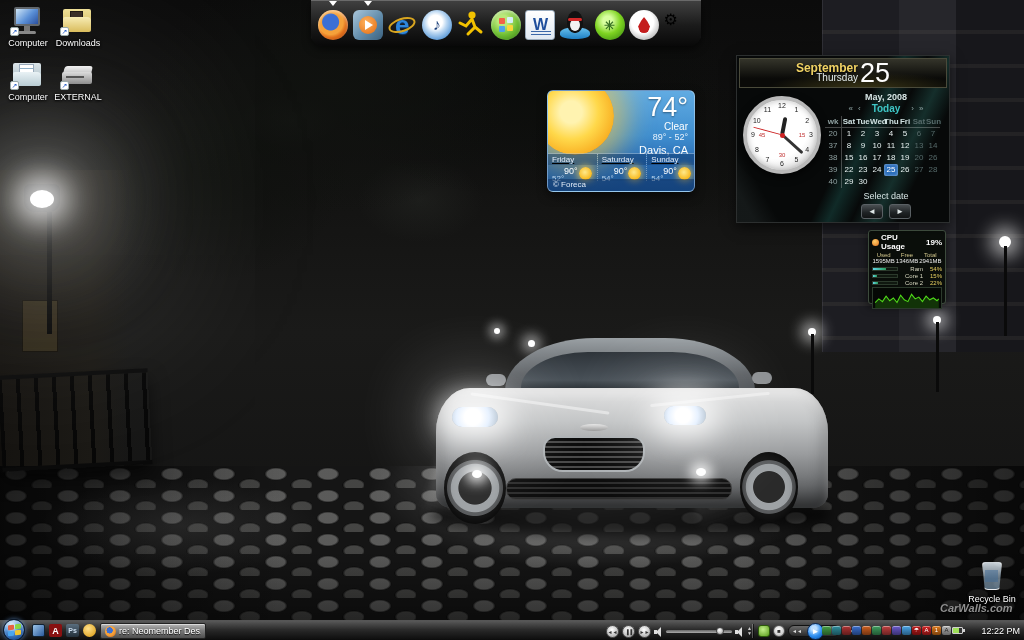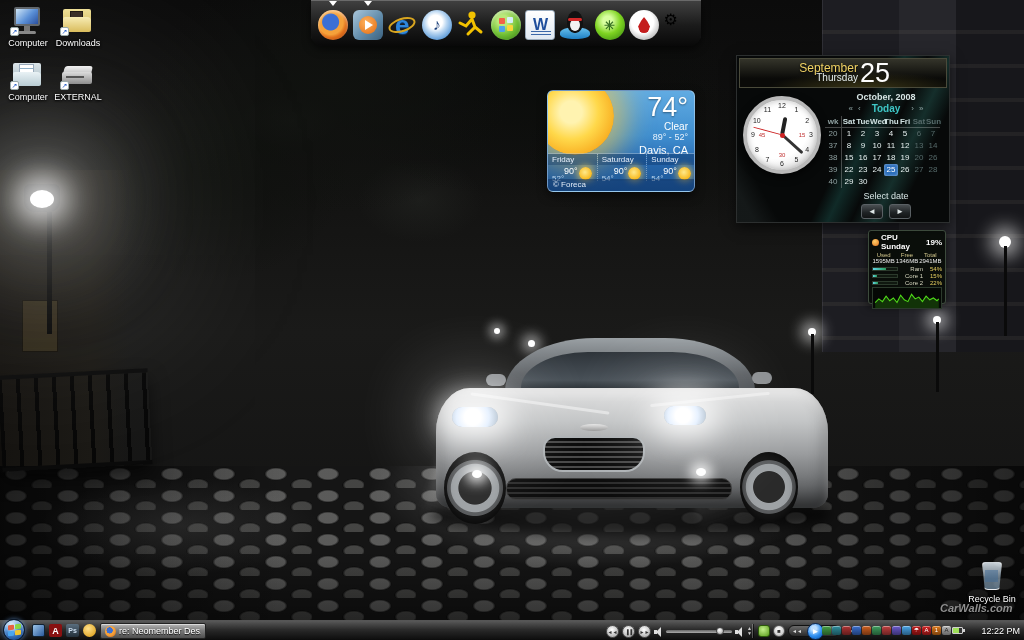--- a/index.html
+++ b/index.html
@@ -135,41 +135,41 @@
   .sun-big{position:absolute;left:-12px;top:-14px;width:78px;height:78px;border-radius:50%;
     background:radial-gradient(circle at 45% 45%,#fff3b0 0 18%,#ffd84a 45%,#f7a81c 78%,#ef8d0c);
     box-shadow:0 0 26px 14px rgba(255,205,70,.55);}
   .wx-right{position:absolute;right:6px;top:2px;text-align:right;color:#fff;}
   .wx-temp{font-size:27px;font-weight:normal;line-height:28px;text-shadow:0 1px 2px rgba(0,0,0,.4);}
   .wx-cond{font-size:10px;}
   .wx-range{font-size:9px;color:#eaf3fc;}
   .wx-loc{font-size:11px;margin-top:2px;}
   #wx-days{position:absolute;left:0;top:62px;width:148px;height:28px;display:flex;
     border-top:1px solid rgba(255,255,255,.3);background:rgba(20,70,130,.18);}
-  .wx-day{flex:1;position:relative;border-left:1px dotted rgba(255,255,255,.35);}
+  .wx-day{flex:1;position:relative;border-left:1px dotted rgba(255,255,255,.35);text-decoration:underline;}
   .wx-day:first-child{border-left:none;}
   .wx-dayname{font-size:8px;color:#e4eefb;background:rgba(10,45,95,.35);padding:1px 0 1px 4px;}
   .wx-hi{position:absolute;left:16px;top:12px;font-size:9px;color:#fff;}
   .wx-lo{position:absolute;left:4px;top:20px;font-size:8px;color:#bcd6ee;}
   .wx-sun{position:absolute;right:5px;top:13px;width:13px;height:13px;border-radius:50%;
     background:radial-gradient(circle at 45% 40%,#ffe98a,#f7b81c 70%,#e8940c);box-shadow:0 0 6px 2px rgba(255,210,80,.6);}
   .wx-foot{position:absolute;left:0;bottom:0;width:148px;height:12px;background:rgba(10,40,85,.45);
     font-size:8px;color:#dfeaf6;padding:1px 0 0 5px;}
 
   
   #calendar{left:736px;top:55px;width:214px;height:168px;background:#070909;
     border:1px solid #2c2f2f;box-shadow:0 4px 12px rgba(0,0,0,.6);overflow:hidden;}
   .cal-streaks{position:absolute;inset:0;background:
       linear-gradient(115deg,transparent 52%,rgba(40,130,120,.28) 58%,transparent 66%,rgba(70,180,165,.22) 74%,transparent 82%),
       linear-gradient(60deg,rgba(60,70,70,.25) 0 6%,transparent 14%);}
   .cal-banner{position:absolute;left:2px;top:2px;width:208px;height:30px;
     background:radial-gradient(ellipse 140px 26px at 60% 110%,rgba(120,110,40,.45),transparent 70%),linear-gradient(180deg,#34342a,#0a0a08 70%);
     border:1px solid #4a4a3a;display:flex;align-items:center;justify-content:flex-end;padding-right:56px;}
   .cal-bt{text-align:right;line-height:10px;}
-  .cal-bmonth{font-size:12px;font-weight:normal;color:#f0d264;text-shadow:0 1px 2px #000;}
+  .cal-bmonth{font-size:12px;font-weight:bold;color:#f0d264;text-shadow:0 1px 2px #000;}
   .cal-bweekday{font-size:10px;color:#e4ecec;}
   .cal-bday{font-size:27px;color:#fdfdfd;margin-left:2px;line-height:30px;font-weight:normal;}
   #cal-clock{position:absolute;left:6px;top:40px;width:78px;height:78px;border-radius:50%;
     background:radial-gradient(circle at 40% 35%,#ffffff 0 55%,#e2e2e2 80%,#c6c6c6);
     border:4px solid #b9b9b9;box-shadow:0 3px 8px rgba(0,0,0,.7),inset 0 0 6px rgba(0,0,0,.25);}
   .dialnum{position:absolute;font-size:7px;color:#222;width:10px;text-align:center;}
   .minmark{position:absolute;font-size:6px;color:#c03030;width:10px;text-align:center;}
   .hand{position:absolute;left:50%;bottom:50%;transform-origin:50% 100%;border-radius:2px;}
   .hand-h{width:4px;height:18px;margin-left:-2px;background:#222;transform:rotate(11deg);}
   .hand-m{width:3px;height:27px;margin-left:-1.5px;background:#333;transform:rotate(132deg);}
@@ -484,21 +484,21 @@
         <span class="dialnum" style="left: 15.5px; top: 56.1147px;">7</span>
         <span class="dialnum" style="left: 4.88526px; top: 45.5px;">8</span>
         <span class="dialnum" style="left: 1px; top: 31px;">9</span>
         <span class="dialnum" style="left: 4.88526px; top: 16.5px;">10</span>
         <span class="dialnum" style="left: 15.5px; top: 5.88526px;">11</span>
         <span class="minmark" style="left: 50px; top: 32px;">15</span>
         <span class="minmark" style="left: 30px; top: 52px;">30</span>
         <span class="minmark" style="left: 10px; top: 32px;">45</span>
       </div>
     <div id="cal-panel">
-      <div class="cal-title">October, 2008</div>
+      <div class="cal-title">May, 2008</div>
       <div class="cal-nav">
         <span class="arr">«</span>
         <span class="arr">‹</span>
         <span class="cal-today">Today</span>
         <span class="arr">›</span>
         <span class="arr">»</span>
       </div>
       <div id="cal-grid">
           <div class="cg hdr wk">wk</div>
           <div class="cg hdr">Sat</div>
@@ -554,21 +554,21 @@
         <div class="cal-btn">◄</div>
         <div class="cal-btn">►</div>
       </div>
     </div>
   </div>
 
 
   <div id="cpu" class="abs">
     <div class="cpu-head">
       <span class="cpu-logo"></span>
-      <span class="cpu-title">CPU Sunday</span>
+      <span class="cpu-title">CPU Usage</span>
       <span class="cpu-usage">19%</span>
     </div>
     <div id="cpu-mem">
         <div class="cpu-ml">Used</div>
         <div class="cpu-ml">Free</div>
         <div class="cpu-ml">Total</div>
         <div class="cpu-mv">1595MB</div>
         <div class="cpu-mv">1346MB</div>
         <div class="cpu-mv">2941MB</div>
       </div>

